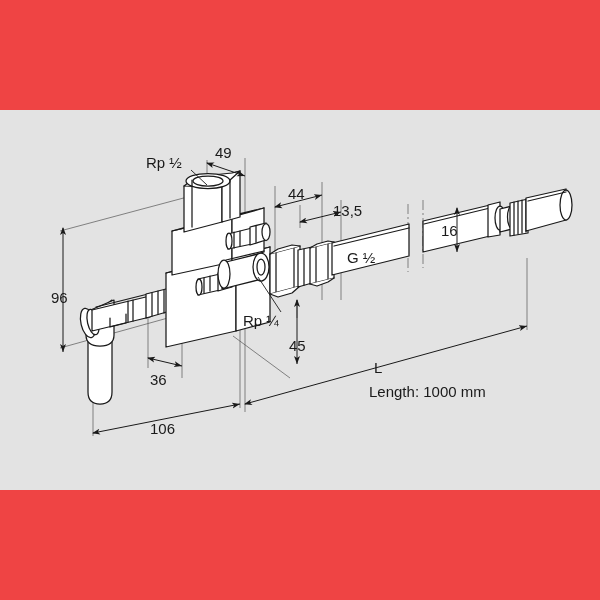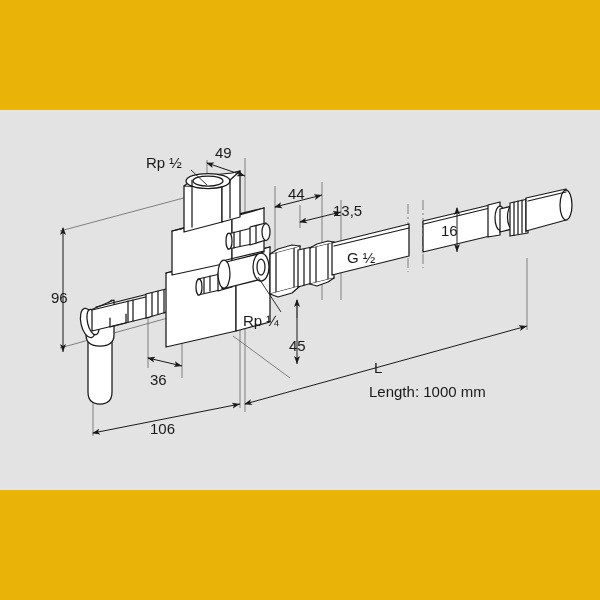--- a/index.html
+++ b/index.html
@@ -32,21 +32,21 @@
   }
   .dim-label {
     font-family: "Liberation Sans", sans-serif;
     font-size: 15px;
     fill: #1a1a1a;
   }
 </style>
 </head>
 <body>
 
-<div id="canvas" style="background: #eab308;">
+<div id="canvas" style="background: #ef4444;">
 
   <div id="backdrop" style="background: rgb(227, 227, 227);"></div>
 
   <svg id="drawing" viewBox="0 0 600 600">
 
     <defs>
       <marker id="arrowEnd" markerWidth="9" markerHeight="9" refX="8" refY="3" orient="auto" markerUnits="strokeWidth">
         <path d="M0,0 L8,3 L0,6 L2,3 z" fill="#1a1a1a"></path>
       </marker>
       <marker id="arrowStart" markerWidth="9" markerHeight="9" refX="1" refY="3" orient="auto" markerUnits="strokeWidth">

